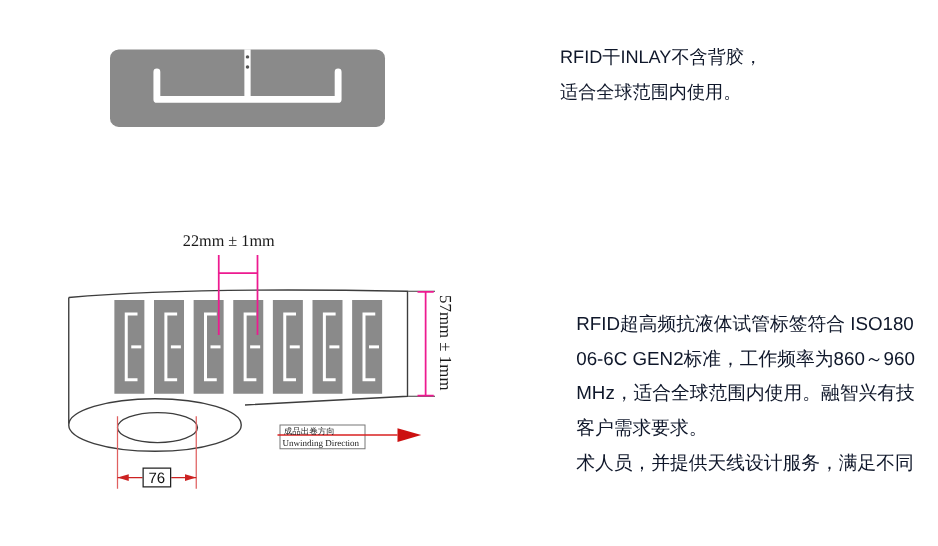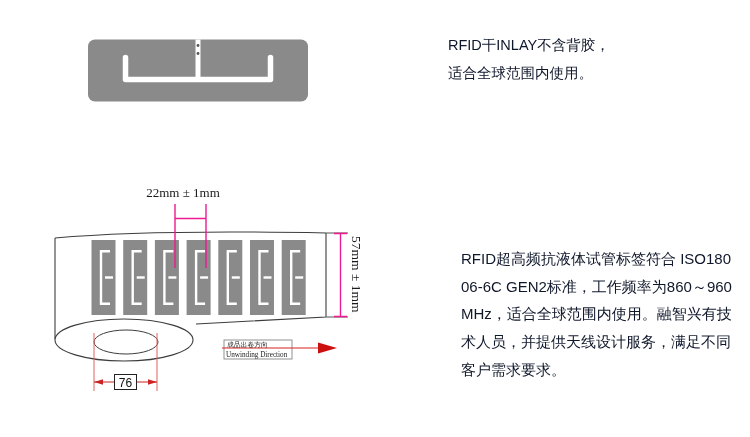--- a/index.html
+++ b/index.html
@@ -93,17 +93,17 @@
 
   <div class="text-col block1">
     <div class="line">RFID干INLAY不含背胶，</div>
     <div class="line">适合全球范围内使用。</div>
   </div>
 
   <div class="text-col block2">
     <div class="line">RFID超高频抗液体试管标签符合 ISO180</div>
     <div class="line">06-6C GEN2标准，工作频率为860～960</div>
     <div class="line">MHz，适合全球范围内使用。融智兴有技</div>
+    <div class="line">客户需求要求。</div>
     <div class="line">术人员，并提供天线设计服务，满足不同</div>
-    <div class="line">客户需求要求。</div>
   </div>
 
 </div>
 
 </body></html>

